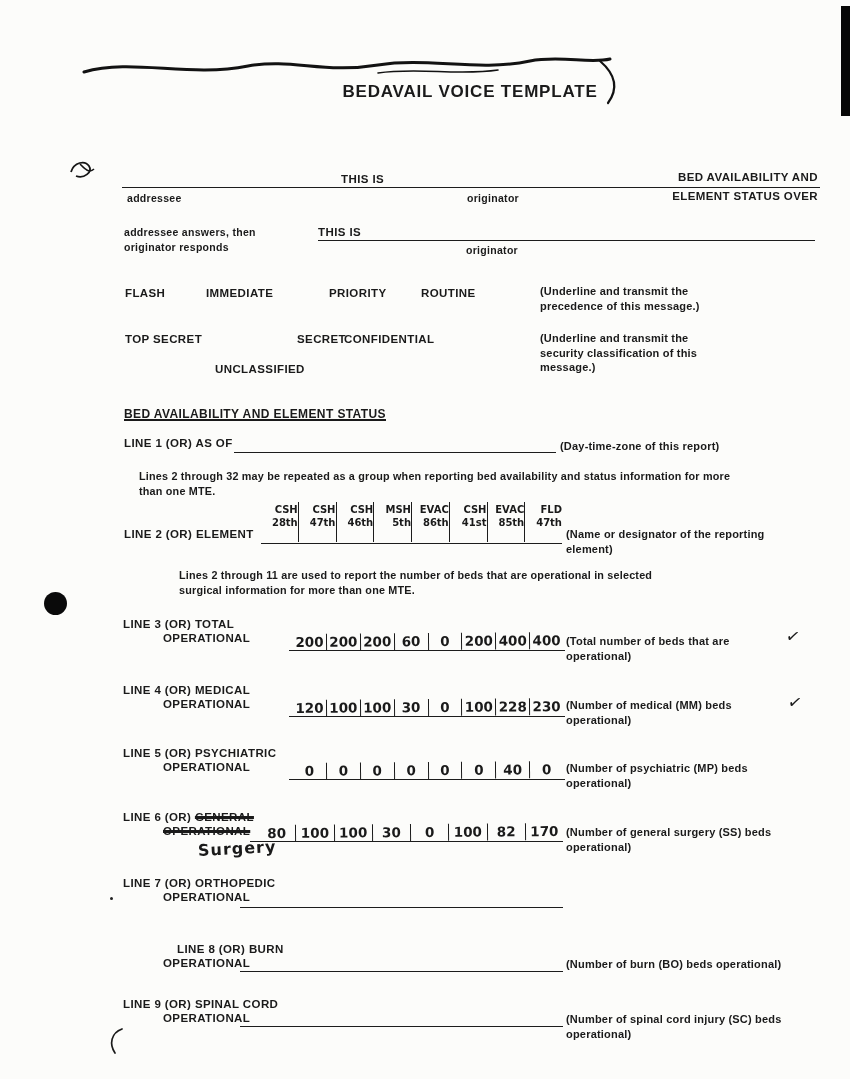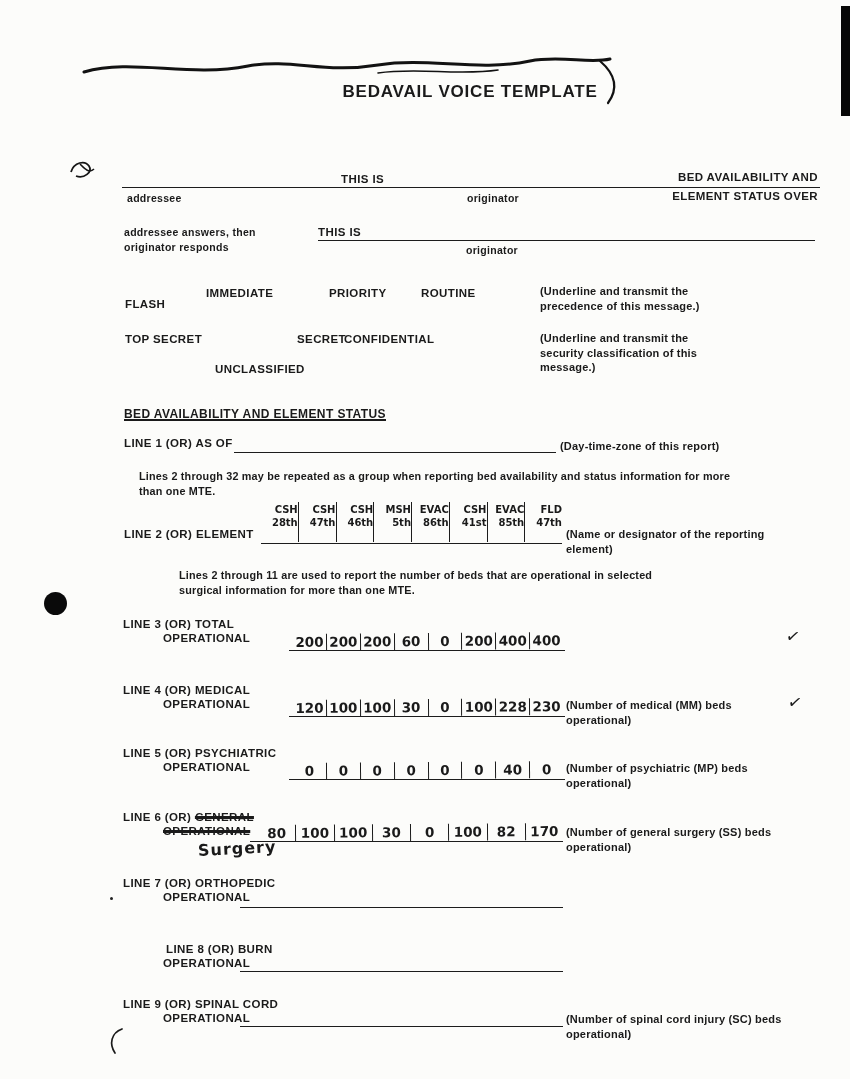--- a/index.html
+++ b/index.html
@@ -61,21 +61,21 @@
   <span class="abs sm" style="left:127px;top:192px;">addressee</span>
   <span class="abs sm" style="left:467px;top:192px;">originator</span>
   <div class="abs lbl right" style="left:610px;top:190px;width:208px;">ELEMENT STATUS OVER</div>
 
   <span class="abs sm" style="left:124px;top:226px;text-align:center;">addressee answers, then</span>
   <span class="abs sm" style="left:124px;top:241px;">originator responds</span>
   <span class="abs lbl" style="left:318px;top:226px;">THIS IS</span>
   <div class="abs rule" style="left:318px;top:240px;width:497px;"></div>
   <span class="abs sm" style="left:466px;top:244px;">originator</span>
 
-  <span class="abs lbl" style="left:125px;top:287px;margin-top:11px;">FLASH</span>
+  <span class="abs lbl" style="left:125px;top:287px;">FLASH</span>
   <span class="abs lbl" style="left:206px;top:287px;">IMMEDIATE</span>
   <span class="abs lbl" style="left:329px;top:287px;">PRIORITY</span>
   <span class="abs lbl" style="left:421px;top:287px;">ROUTINE</span>
   <div class="abs note" style="left:540px;top:284px;width:180px;">(Underline and transmit the precedence of this message.)</div>
 
   <span class="abs lbl" style="left:125px;top:333px;">TOP SECRET</span>
   <span class="abs lbl" style="left:252px;top:333px;margin-left:45px;">SECRET</span>
   <span class="abs lbl" style="left:344px;top:333px;">CONFIDENTIAL</span>
   <span class="abs lbl" style="left:215px;top:363px;">UNCLASSIFIED</span>
   <div class="abs note" style="left:540px;top:331px;width:185px;">(Underline and transmit the security classification of this message.)</div>
@@ -134,20 +134,21 @@
     <span class="cell">200</span>
     <span class="cell">200</span>
     <span class="cell">200</span>
     <span class="cell">60</span>
     <span class="cell">0</span>
     <span class="cell">200</span>
     <span class="cell">400</span>
     <span class="cell">400</span>
   </div>
   <div class="abs rule" style="left:289px;top:650px;width:276px;"></div>
+  <div class="abs note" style="left:566px;top:634px;width:175px;">(Total number of beds that are operational)</div>
   <span class="abs check hand" style="left:786px;top:626px;">✓</span>
 
   <span class="abs lbl" style="left:123px;top:684px;">LINE 4 (OR) MEDICAL</span>
   <span class="abs lbl" style="left:163px;top:698px;">OPERATIONAL</span>
   <div class="abs cells hand" style="left:293px;top:692px;width:270px;height:24px;">
     <span class="cell">120</span>
     <span class="cell">100</span>
     <span class="cell">100</span>
     <span class="cell">30</span>
     <span class="cell">0</span>
@@ -190,22 +191,23 @@
     <span class="cell">82</span>
     <span class="cell">170</span>
   </div>
   <div class="abs rule" style="left:250px;top:841px;width:313px;"></div>
   <div class="abs note" style="left:566px;top:825px;width:210px;">(Number of general surgery (SS) beds operational)</div>
 
   <span class="abs lbl" style="left:123px;top:877px;">LINE 7 (OR) ORTHOPEDIC</span>
   <span class="abs lbl" style="left:163px;top:891px;">OPERATIONAL</span>
   <div class="abs rule" style="left:240px;top:907px;width:323px;"></div>
 
-  <span class="abs lbl" style="left:126px;top:943px;padding-left:40px;">LINE 8 (OR) BURN</span>
+  <span class="abs lbl" style="left:137px;top:943px;padding-left:40px;">LINE 8 (OR) BURN</span>
   <span class="abs lbl" style="left:163px;top:957px;">OPERATIONAL</span>
   <div class="abs rule" style="left:240px;top:971px;width:323px;"></div>
+  <div class="abs note" style="left:566px;top:957px;width:260px;">(Number of burn (BO) beds operational)</div>
 
   <span class="abs lbl" style="left:123px;top:998px;">LINE 9 (OR) SPINAL CORD</span>
   <span class="abs lbl" style="left:163px;top:1012px;">OPERATIONAL</span>
   <div class="abs rule" style="left:240px;top:1026px;width:323px;"></div>
   <div class="abs note" style="left:566px;top:1012px;width:225px;">(Number of spinal cord injury (SC) beds operational)</div>
 
 </div>
 
 </body></html>

